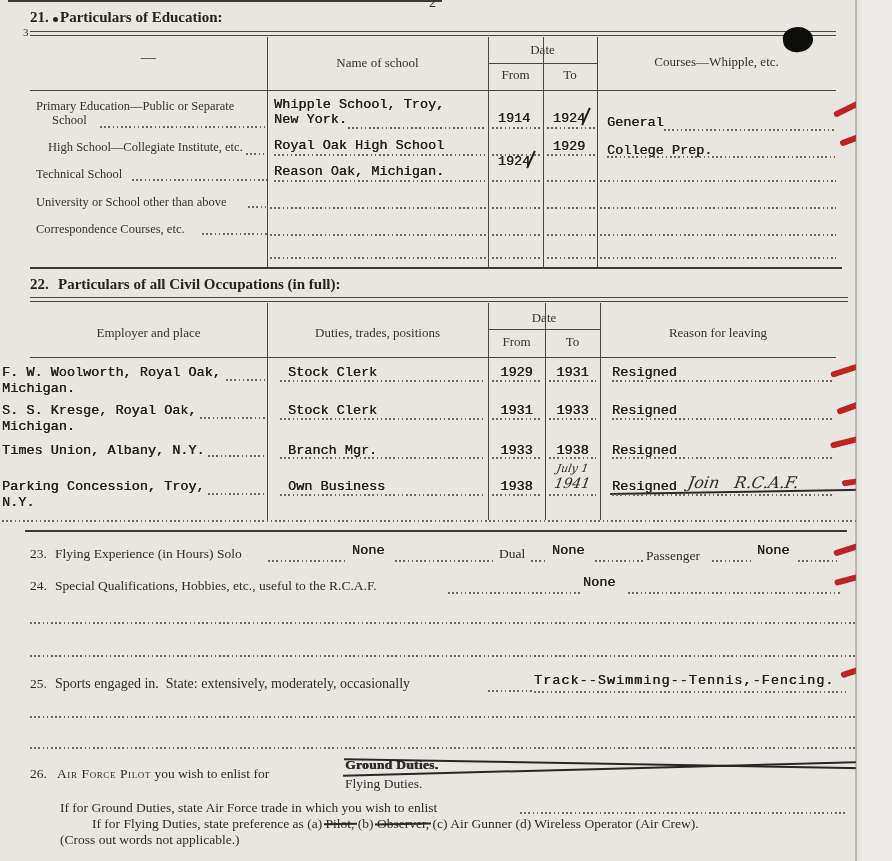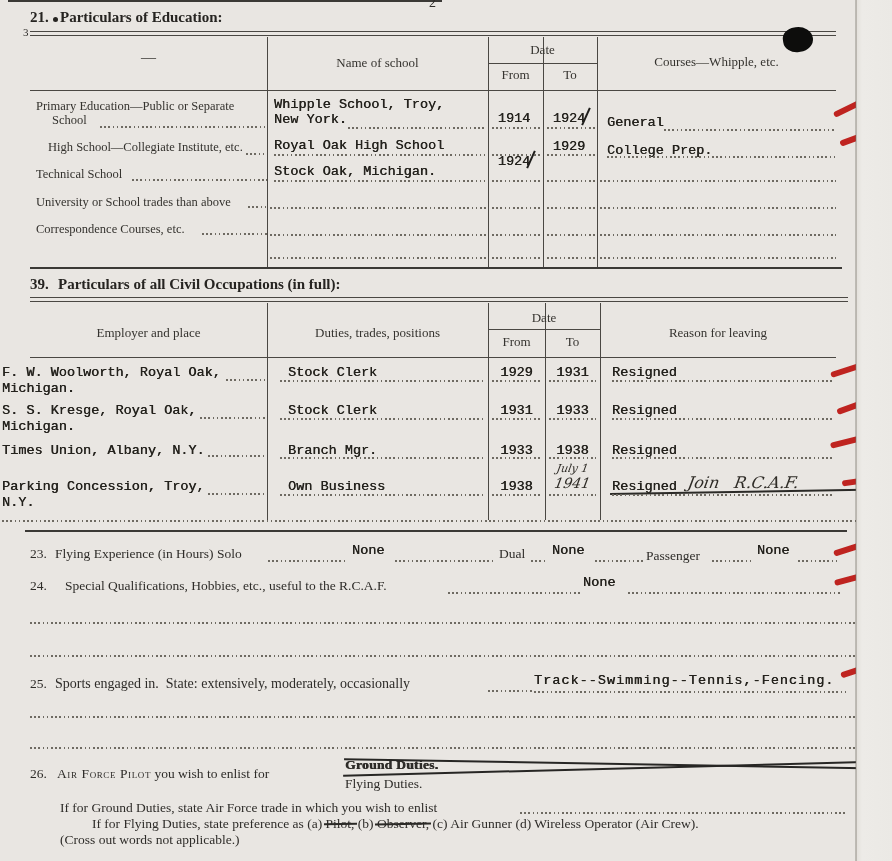--- a/index.html
+++ b/index.html
@@ -85,27 +85,27 @@
     <div class="abs leader" style="left:244px; top:117px; width:211px;"></div>
     <div class="abs typed ctr slashyr" style="left:458px; top:102px; width:52px;">1924</div>
     <div class="abs typed ctr" style="left:513px; top:102px; width:52px;">1929</div>
     <div class="abs leader" style="left:462px; top:117px; width:48px;"></div>
     <div class="abs leader" style="left:517px; top:117px; width:48px;"></div>
     <div class="abs typed" style="left:577px; top:106px;">College Prep.</div>
     <div class="abs leader" style="left:577px; top:119px; width:229px;"></div>
 
     <div class="abs lbl" style="left:6px; top:130px;">Technical School</div>
     <div class="abs leader" style="left:102px; top:142px; width:135px;"></div>
-    <div class="abs typed" style="left:244px; top:127px;">Stock Oak, Michigan.</div>
+    <div class="abs typed" style="left:244px; top:127px;">Reason Oak, Michigan.</div>
     <div class="abs leader" style="left:244px; top:143px; width:211px;"></div>
     <div class="abs leader" style="left:462px; top:143px; width:48px;"></div>
     <div class="abs leader" style="left:517px; top:143px; width:48px;"></div>
     <div class="abs leader" style="left:570px; top:143px; width:236px;"></div>
 
-    <div class="abs lbl" style="left:6px; top:158px;">University or School trades than above</div>
+    <div class="abs lbl" style="left:6px; top:158px;">University or School other than above</div>
     <div class="abs leader" style="left:218px; top:169px; width:19px;"></div>
     <div class="abs leader" style="left:240px; top:170px; width:216px;"></div>
     <div class="abs leader" style="left:462px; top:170px; width:48px;"></div>
     <div class="abs leader" style="left:517px; top:170px; width:48px;"></div>
     <div class="abs leader" style="left:570px; top:170px; width:236px;"></div>
 
     <div class="abs lbl" style="left:6px; top:185px;">Correspondence Courses, etc.</div>
     <div class="abs leader" style="left:172px; top:196px; width:65px;"></div>
     <div class="abs leader" style="left:240px; top:197px; width:216px;"></div>
     <div class="abs leader" style="left:462px; top:197px; width:48px;"></div>
@@ -114,21 +114,21 @@
 
     <div class="abs leader" style="left:240px; top:220px; width:216px;"></div>
     <div class="abs leader" style="left:462px; top:220px; width:48px;"></div>
     <div class="abs leader" style="left:517px; top:220px; width:48px;"></div>
     <div class="abs leader" style="left:570px; top:220px; width:236px;"></div>
   </div>
 
   <div class="abs redmark" style="left:832px; top:103px; width:42px; transform:rotate(-26deg);"></div>
   <div class="abs redmark" style="left:839px; top:134px; width:40px; transform:rotate(-20deg);"></div>
 
-  <div class="abs serif heading" style="left:30px; top:276px;">39.</div>
+  <div class="abs serif heading" style="left:30px; top:276px;">22.</div>
   <div class="abs serif heading" style="left:58px; top:276px;">Particulars of all Civil Occupations (in full):</div>
   <div class="abs hline" style="left:30px; top:297px; width:818px;"></div>
   <div class="abs hline" style="left:30px; top:300.5px; width:818px;"></div>
 
   <div class="abs" style="left:30px; top:303px; width:806px; height:232px;">
     <div class="abs vline" style="left:237px; top:0; height:217px;"></div>
     <div class="abs vline" style="left:458px; top:0; height:217px;"></div>
     <div class="abs vline" style="left:515px; top:0; height:217px;"></div>
     <div class="abs vline" style="left:570px; top:0; height:217px;"></div>
     <div class="abs hline" style="left:458px; top:26px; width:112px;"></div>
@@ -207,21 +207,21 @@
   <div class="abs leader" style="left:531px; top:560px; width:17px;"></div>
   <div class="abs typed" style="left:552px; top:543px;">None</div>
   <div class="abs leader" style="left:595px; top:560px; width:48px;"></div>
   <div class="abs serif" style="left:646px; top:548px;">Passenger</div>
   <div class="abs leader" style="left:712px; top:560px; width:42px;"></div>
   <div class="abs typed" style="left:757px; top:543px;">None</div>
   <div class="abs leader" style="left:798px; top:560px; width:42px;"></div>
   <div class="abs redmark" style="left:833px; top:545px; width:38px; transform:rotate(-18deg);"></div>
 
   <div class="abs serif" style="left:30px; top:578px;">24.</div>
-  <div class="abs serif" style="left:65px; top:578px;">Special Qualifications, Hobbies, etc., useful to the R.C.A.F.</div>
+  <div class="abs serif" style="left:55px; top:578px;">Special Qualifications, Hobbies, etc., useful to the R.C.A.F.</div>
   <div class="abs leader" style="left:448px; top:592px; width:132px;"></div>
   <div class="abs typed" style="left:583px; top:575px;">None</div>
   <div class="abs leader" style="left:628px; top:592px; width:212px;"></div>
   <div class="abs redmark" style="left:834px; top:575px; width:40px; transform:rotate(-15deg);"></div>
 
   <div class="abs leader" style="left:30px; top:622px; width:832px;"></div>
   <div class="abs leader" style="left:30px; top:655px; width:832px;"></div>
 
   <div class="abs serif" style="left:30px; top:676px;">25.</div>
   <div class="abs serif pre" style="left:55px; top:676px; font-size:14px;">Sports engaged in.  State: extensively, moderately, occasionally</div>

